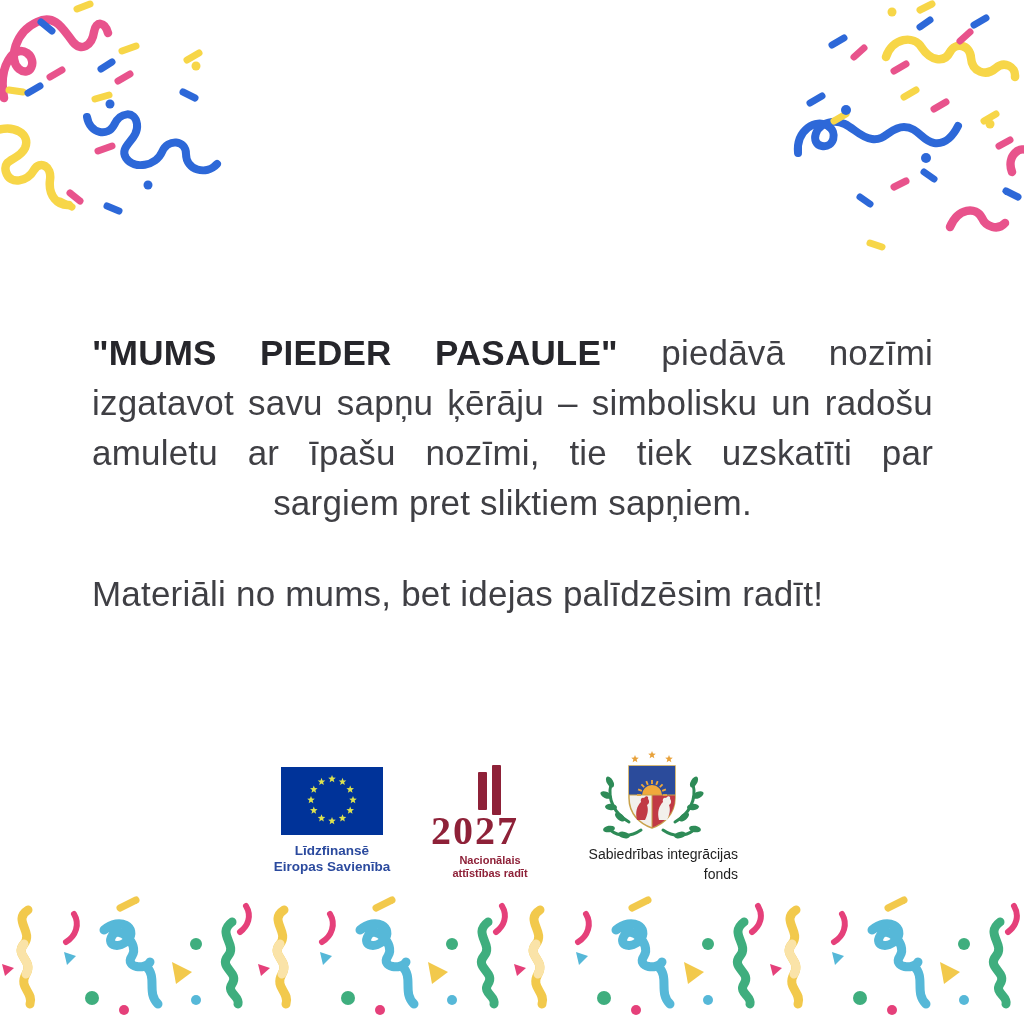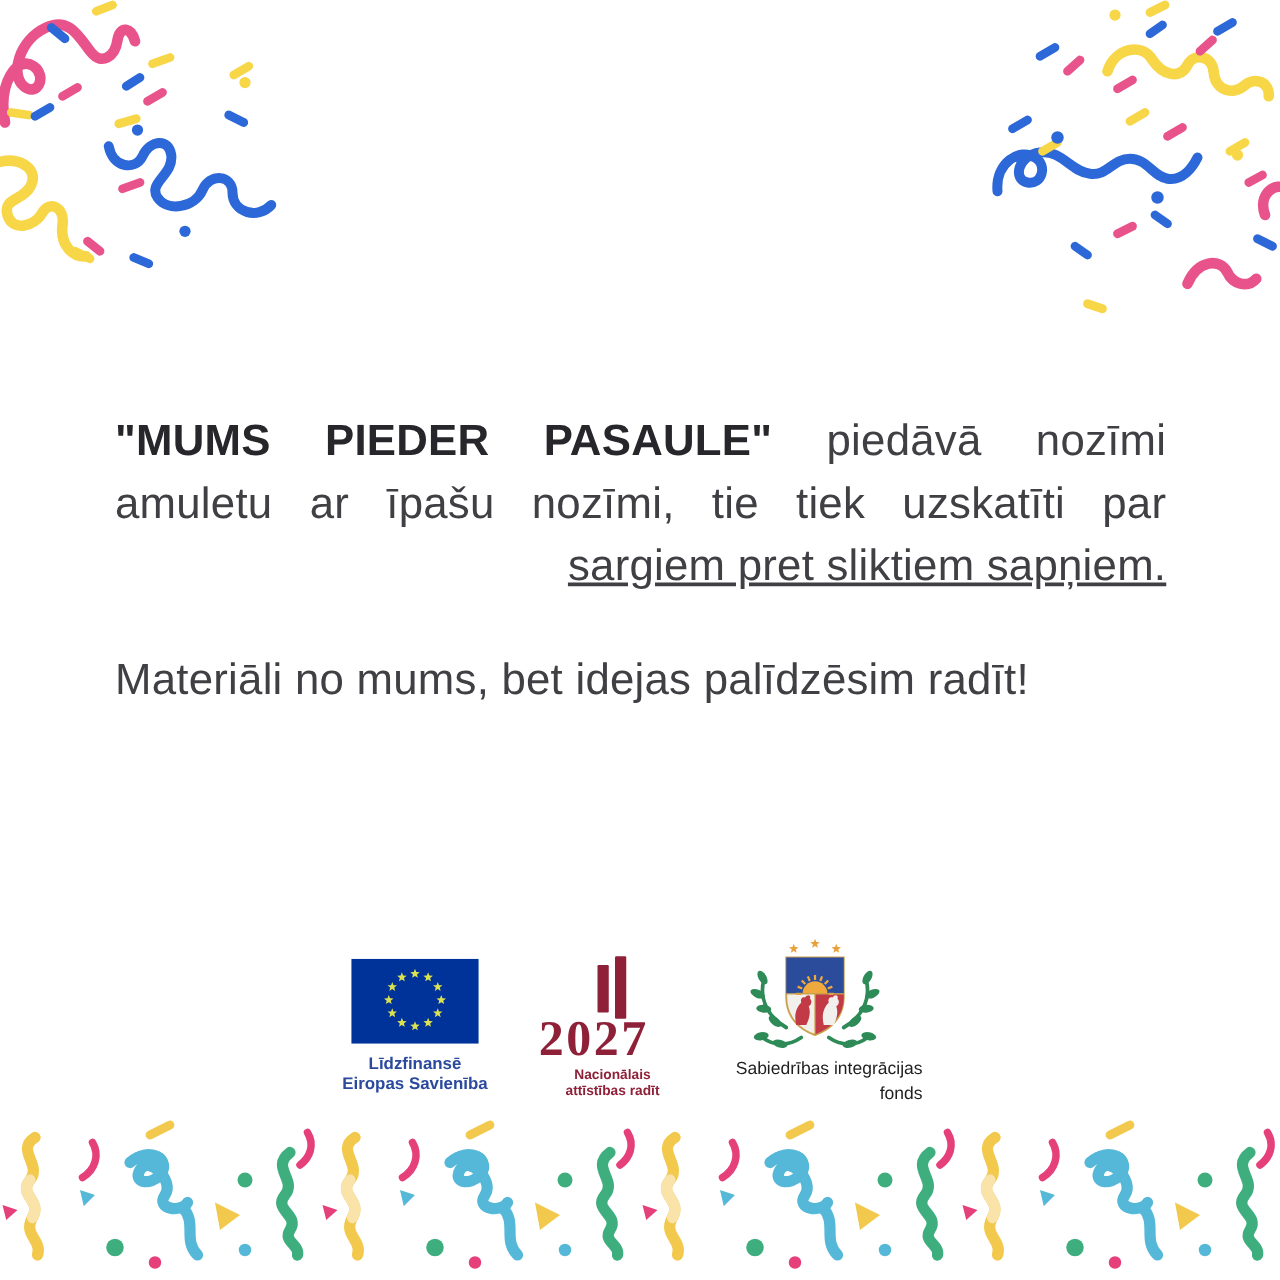--- a/index.html
+++ b/index.html
@@ -21,21 +21,21 @@
                letter-spacing:1px;text-anchor:middle;}
   .mpp-tag{font-family:"Liberation Sans", sans-serif;font-weight:700;fill:#151515;
            text-anchor:middle;}
   .mpp-tag1{font-size:12px;letter-spacing:4.5px;}
   .mpp-tag2{font-size:12px;letter-spacing:5.5px;}
 
   
   .body-text{position:absolute;left:92px;top:328px;width:841px;color:#3F3F44;
              font-size:35px;line-height:50px;letter-spacing:0.2px;}
   .jline{text-align:justify;text-align-last:justify;}
-  .jlast{text-align:right;text-decoration:underline;}
+  .jlast{text-align:center;}
   .bold-intro{font-weight:700;color:#26262B;}
   .para2{margin-top:41px;text-align:left;}
 
   
   .eu-block{position:absolute;left:257px;top:767px;width:150px;}
   .eu-flag{margin:0 auto;}
   .eu-caption{margin-top:8px;text-align:center;color:#2B4A9E;font-weight:700;
               font-size:13.5px;line-height:15.5px;}
   .nap-block{position:absolute;left:429px;top:758px;width:122px;}
   .nap-bars{height:52px;padding-left:49px;display:flex;align-items:flex-end;gap:5px;}
@@ -121,20 +121,21 @@
       <circle cx="72" cy="110" r="5" fill="#2D68D8"></circle>
       <circle cx="152" cy="158" r="5" fill="#2D68D8"></circle>
       <circle cx="216" cy="124" r="4.5" fill="#F7D648"></circle>
       <circle cx="118" cy="12" r="4.5" fill="#F7D648"></circle>
     </g>
   </svg>
 
 
   <div class="body-text">
     <div class="jline"><span class="bold-intro">"MUMS PIEDER PASAULE"</span> <span>piedāvā nozīmi</span></div>
+    <div class="jline">izgatavot savu sapņu ķērāju – simbolisku un radošu</div>
     <div class="jline">amuletu ar īpašu nozīmi, tie tiek uzskatīti par</div>
     <div class="jlast">sargiem pret sliktiem sapņiem.</div>
     <div class="para2">Materiāli no mums, bet idejas palīdzēsim radīt!</div>
   </div>
 
   <div class="eu-block">
     <svg class="eu-flag" width="102" height="68" viewBox="0 0 102 68">
       <defs>
         <polygon id="eustar" points="0,-4 1,-1.38 3.8,-1.24 1.62,0.53 2.35,3.24 0,1.7 -2.35,3.24 -1.62,0.53 -3.8,-1.24 -1,-1.38" fill="#DCE24F"></polygon>
       </defs>

